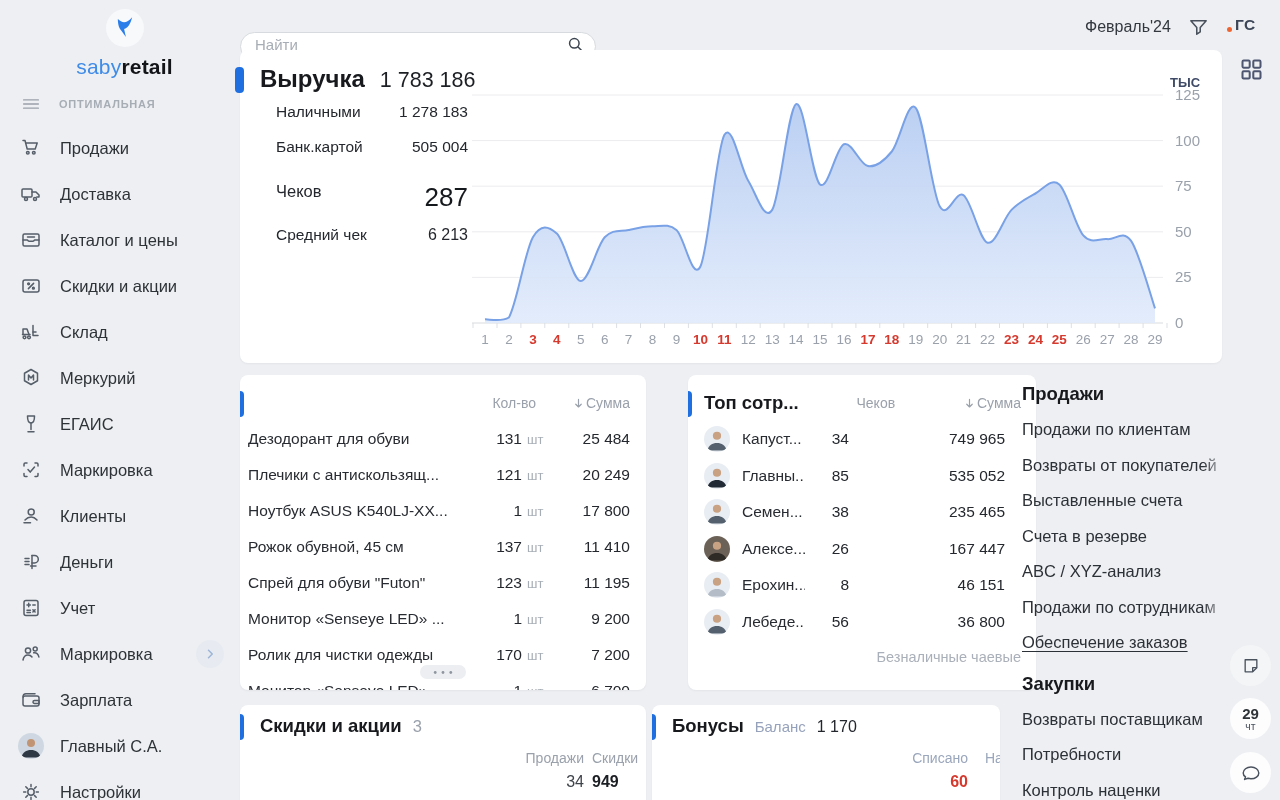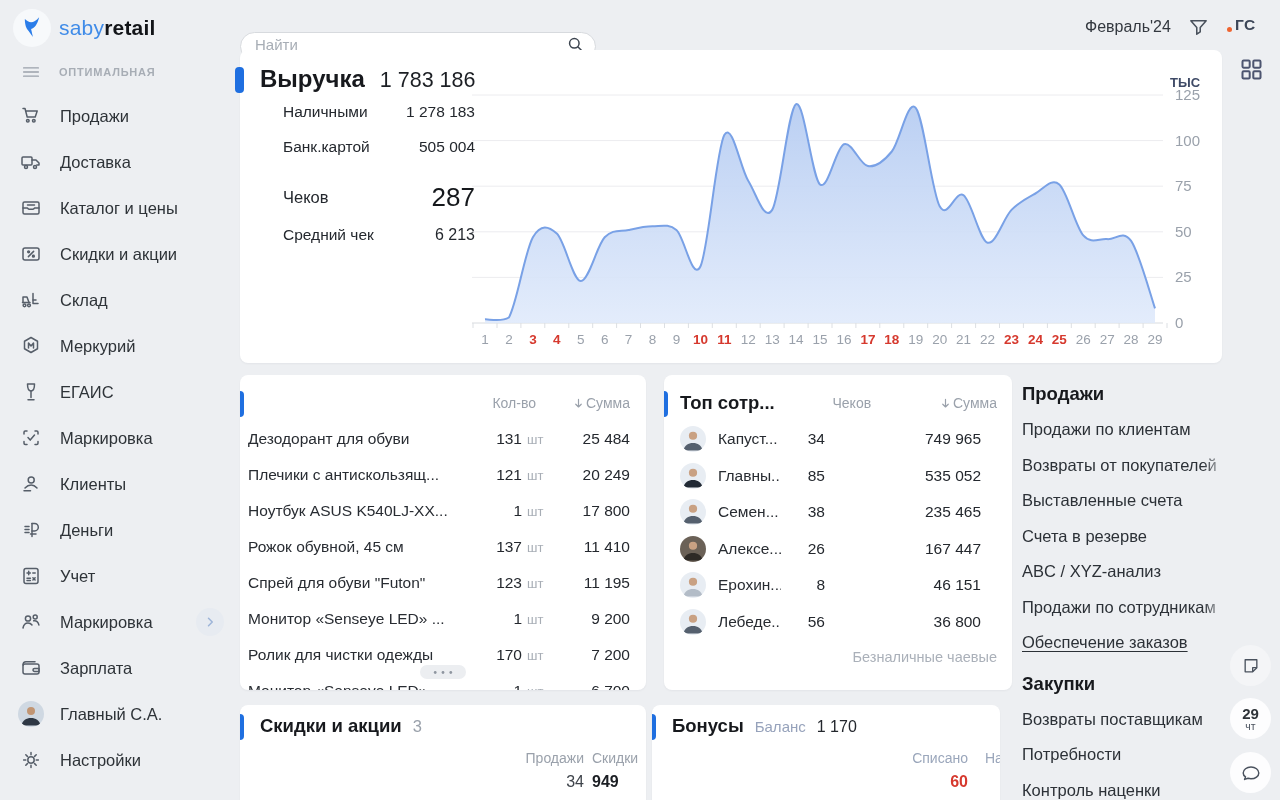--- a/index.html
+++ b/index.html
@@ -2,21 +2,21 @@
 <html><head>
 <meta charset="utf-8">
 <style>
   * { margin:0; padding:0; box-sizing:border-box; }
   html,body { width:1280px; height:800px; overflow:hidden; }
   body { font-family:"Liberation Sans","DejaVu Sans",sans-serif; background:#edeff2; color:#23272d; }
   #app { position:relative; width:1280px; height:800px; background:#edeff2; overflow:hidden; }
 
   
   .sidebar { position:absolute; left:0; top:0; width:236px; height:800px; }
-  .logo-row { display:flex; align-items:center; gap:8px; padding:9px 0 0 13px; }
+  .logo-row { display:flex; align-items:center; gap:8px; padding:9px 0 0 13px;flex-direction:column; }
   .logo-circle { width:38px; height:38px; border-radius:50%; background:#f7f9fb; display:flex; align-items:center; justify-content:center; }
   .logo-text { font-size:21px; letter-spacing:.2px; }
   .logo-text .b1 { color:#3f8be8; }
   .logo-text .b2 { color:#121418; font-weight:bold; }
   .plan-row { display:flex; align-items:center; gap:17px; padding-left:20px; margin-top:12px; height:26px; }
   .plan-label { font-size:11px; font-weight:bold; letter-spacing:.8px; color:#a7adb5; }
   .menu { margin-top:8px; }
   .mi { height:46px; display:flex; align-items:center; padding-left:18px; gap:16px; cursor:pointer; }
   .mi-ic { width:26px; height:26px; display:flex; align-items:center; justify-content:center; border-radius:50%; overflow:hidden; flex:none; }
   .mi-lb { font-size:16.5px; color:#2e3338; white-space:nowrap; }
@@ -31,29 +31,29 @@
   .funnel-btn { position:absolute; left:1187px; top:16px; cursor:pointer; }
   .profile-btn { position:absolute; left:1235px; top:16px; font-size:15.5px; font-weight:bold; letter-spacing:.5px; color:#3c4658; cursor:pointer; }
   .profile-btn .dot { position:absolute; left:-8px; bottom:2px; width:5px; height:5px; border-radius:50%; background:#ef6430; }
   .apps-btn { position:absolute; left:1238px; top:56px; cursor:pointer; }
 
   
   .card { position:absolute; background:#fff; border-radius:8px; box-shadow:0 1px 2px rgba(30,40,60,.05); overflow:hidden; }
   .accent { position:absolute; left:-5px; width:9px; height:26px; border-radius:4px; background:#1f6fe0; }
   .card-revenue  { left:240px; top:50px;  width:982px; height:313px; overflow:visible; }
   .card-products { left:240px; top:375px; width:406px; height:315px; }
-  .card-employees{ left:664px; top:375px; width:348px; height:315px; }
+  .card-employees{ left:688px; top:375px; width:348px; height:315px; }
   .card-discounts{ left:240px; top:705px; width:406px; height:120px; }
   .card-bonuses  { left:652px; top:705px; width:348px; height:120px; }
 
   
   .rv-title { position:absolute; left:20px; top:15px; display:flex; align-items:baseline; gap:15px; }
   .rv-title .t { font-size:24px; font-weight:bold; color:#17191d; }
   .rv-title .v { font-size:21.5px; color:#1c1f24; }
-  .rv-row { position:absolute; left:43px; width:192px; display:flex; justify-content:space-between; align-items:center; }
+  .rv-row { position:absolute; left:36px; width:192px; display:flex; justify-content:space-between; align-items:flex-start; }
   .rv-row .l { font-size:15.5px; color:#24282e; }
   .rv-row .v { font-size:15.5px; color:#24282e; }
   .rv-checks .l { font-size:16.5px; }
   .rv-checks .v { font-size:26px; font-weight:500; color:#15181c; }
   .rv-avg .v { font-size:16px; }
   .unit-label { position:absolute; left:930px; top:25px; font-size:13px; font-weight:bold; color:#3e4a66; text-transform:uppercase; }
   #revchart { position:absolute; left:230px; top:36px; }
 
   
   .lc-head { display:grid; align-items:center; padding:10px 16px 0 20px; height:46px; }

